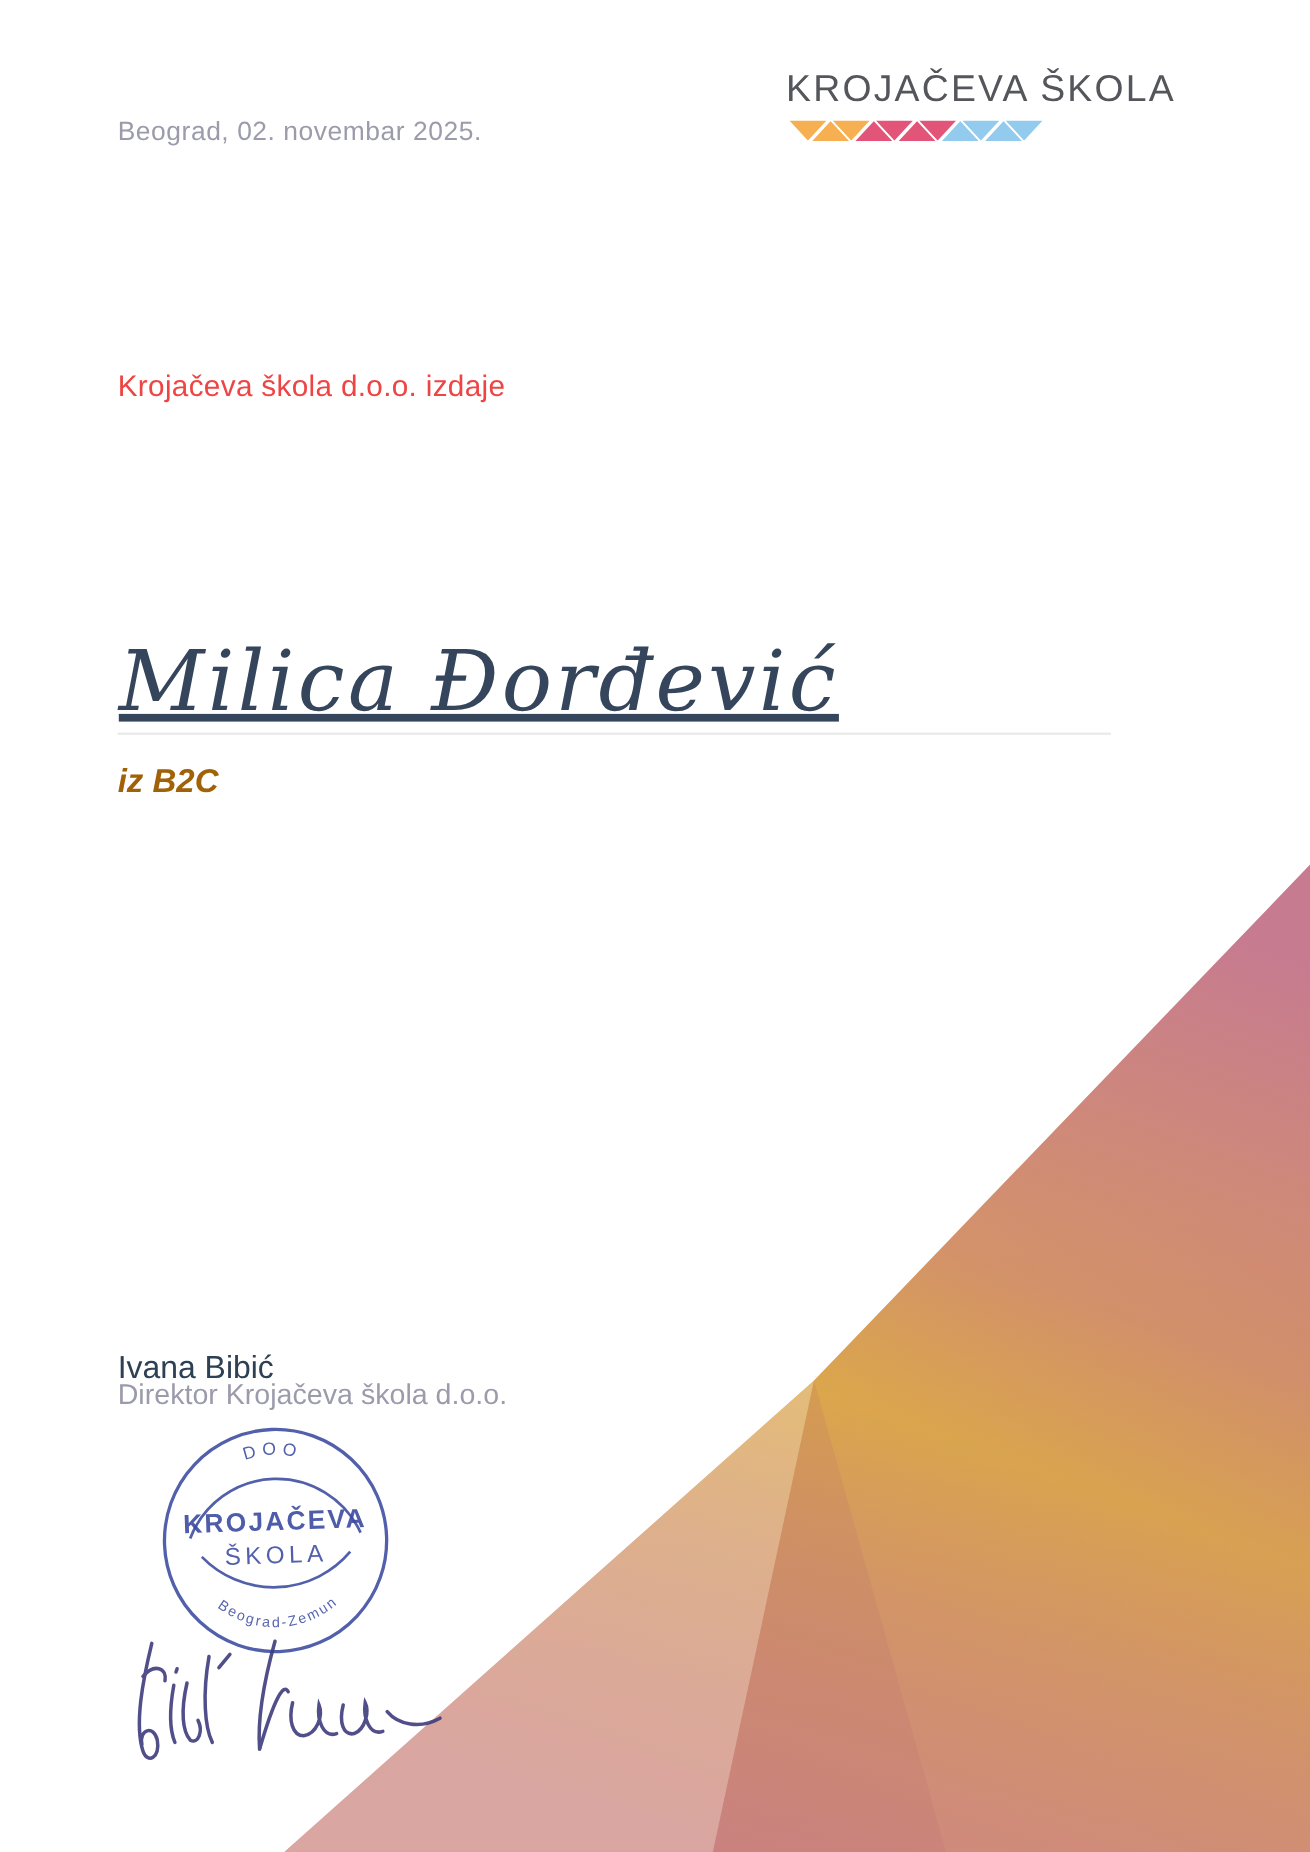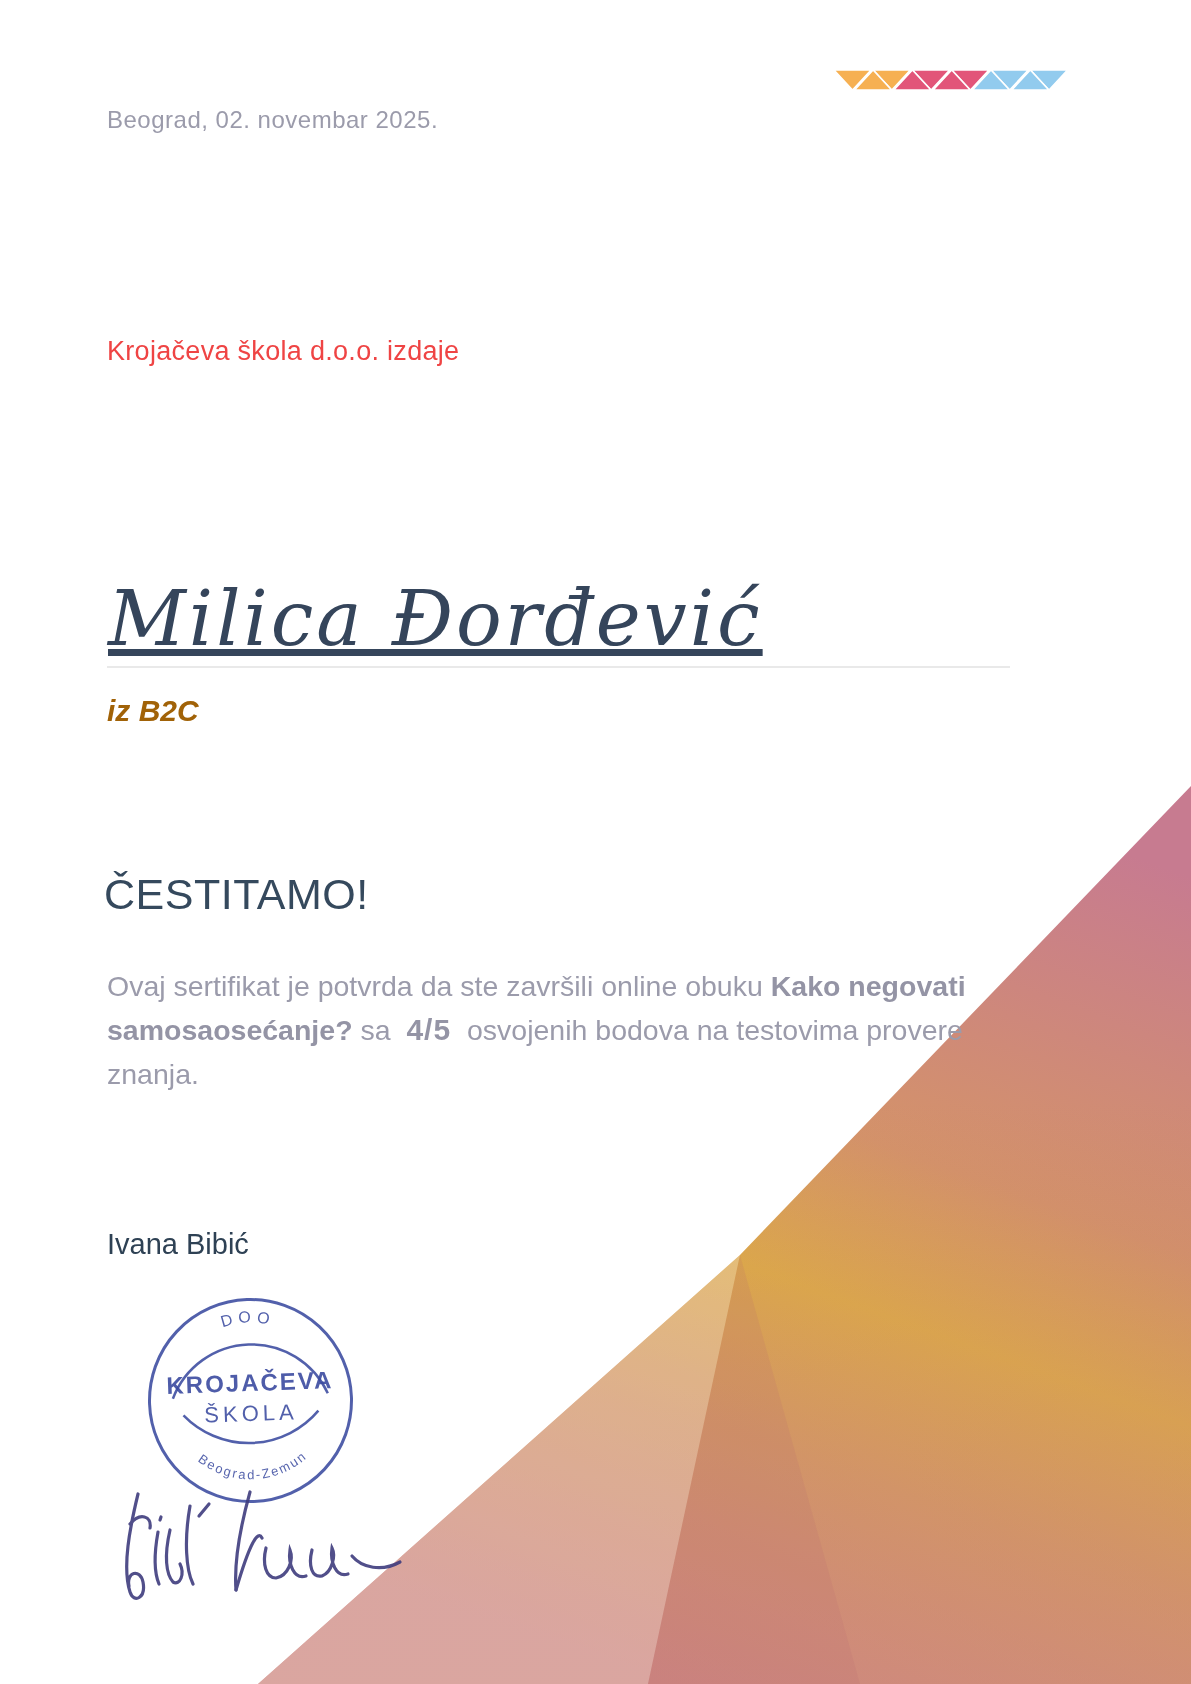--- a/index.html
+++ b/index.html
@@ -50,20 +50,21 @@
     </defs>
     <polygon points="1191,786 740,1255 258,1684 1191,1684" fill="url(#mainGrad)"></polygon>
     <polygon points="1191,786 740,1255 258,1684 1191,1684" fill="url(#depthGrad)"></polygon>
     <polygon points="740,1255 258,1684 648,1684" fill="#ffffff" opacity="0.25"></polygon>
     <polygon points="740,1255 648,1684 860,1684" fill="#b86475" opacity="0.15"></polygon>
   </svg>
 
   <div class="abs date">Beograd, 02. novembar 2025.</div>
 
   <div class="abs logo">
+    <div class="logo-text">KROJAČEVA ŠKOLA</div>
     <svg class="logo-band" width="236" height="22" viewBox="0 0 236 22" aria-hidden="true">
 
       <polygon points="1,1 38,1 19.5,21" fill="#f6b052" stroke="#ffffff" stroke-width="1.5"></polygon>
       <polygon points="40.3,1 77.3,1 58.8,21" fill="#f6b052" stroke="#ffffff" stroke-width="1.5"></polygon>
       <polygon points="79.6,1 116.6,1 98.1,21" fill="#e25579" stroke="#ffffff" stroke-width="1.5"></polygon>
       <polygon points="118.9,1 155.9,1 137.4,21" fill="#e25579" stroke="#ffffff" stroke-width="1.5"></polygon>
       <polygon points="158.2,1 195.2,1 176.7,21" fill="#92cbee" stroke="#ffffff" stroke-width="1.5"></polygon>
       <polygon points="197.5,1 234.5,1 216,21" fill="#92cbee" stroke="#ffffff" stroke-width="1.5"></polygon>
 
       <polygon points="21.6,21 58.6,21 40.1,1" fill="#f6b052" stroke="#ffffff" stroke-width="1.5"></polygon>
@@ -73,26 +74,23 @@
       <polygon points="178.8,21 215.8,21 197.3,1" fill="#92cbee" stroke="#ffffff" stroke-width="1.5"></polygon>
     </svg>
   </div>
 
   <div class="abs issuer">Krojačeva škola d.o.o. izdaje</div>
 
   <div class="abs name">Milica Đorđević</div>
   <div class="abs rule"></div>
   <div class="abs group">iz B2C</div>
 
-  <div class="abs congrats">ČESTITAMO!</div>
-  <div class="abs body-text"><span>Ovaj sertifikat je potvrda da ste završili online obuku </span><b>Kako negovati</b>
-<b>samosaosećanje?</b><span> sa  </span><b class="score">4/5</b><span>  osvojenih bodova na testovima provere</span>
-<span>znanja.</span></div>
 
   <div class="abs signer-name">Ivana Bibić</div>
+  <div class="abs signer-title">Direktor Krojačeva škola d.o.o.</div>
 
   <svg class="abs stamp" width="215" height="215" viewBox="0 0 215 215" aria-hidden="true">
     <g fill="none" stroke="#3b4ba0" opacity="0.88">
       <circle cx="107.5" cy="107.5" r="101" stroke-width="3"></circle>
       <path d="M 30 103 A 84 84 0 0 1 185 103" stroke-width="2.5"></path>
       <path d="M 40 120 A 91 91 0 0 0 175 120" stroke-width="2.5"></path>
     </g>
     <defs>
       <path id="stampTopPath" d="M 55 52 A 72 72 0 0 1 160 52"></path>
       <path id="stampBottomPath" d="M 28 133 A 86 86 0 0 0 187 133"></path>

